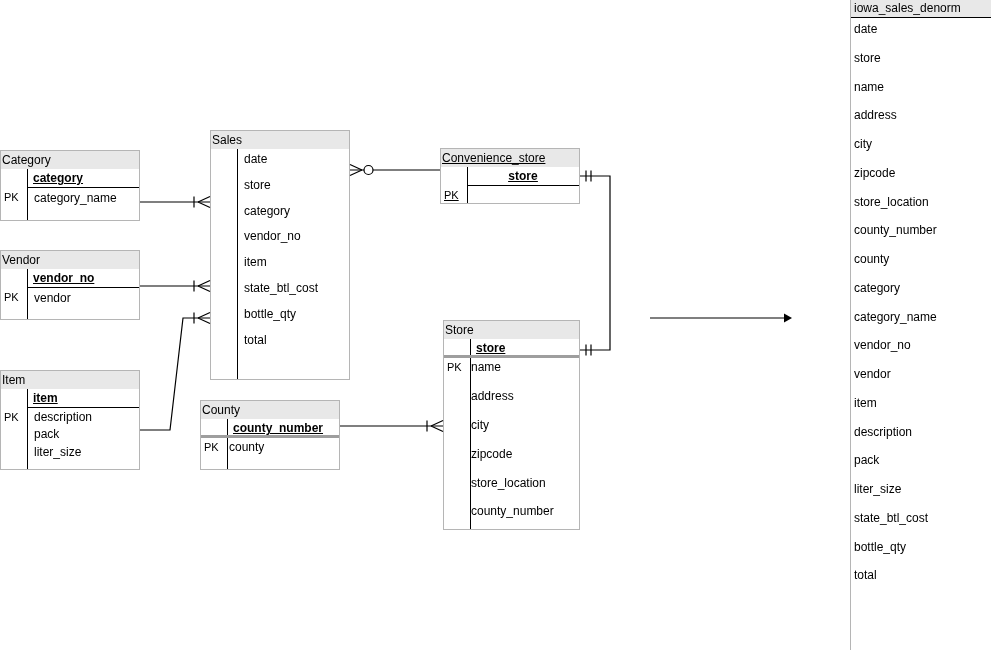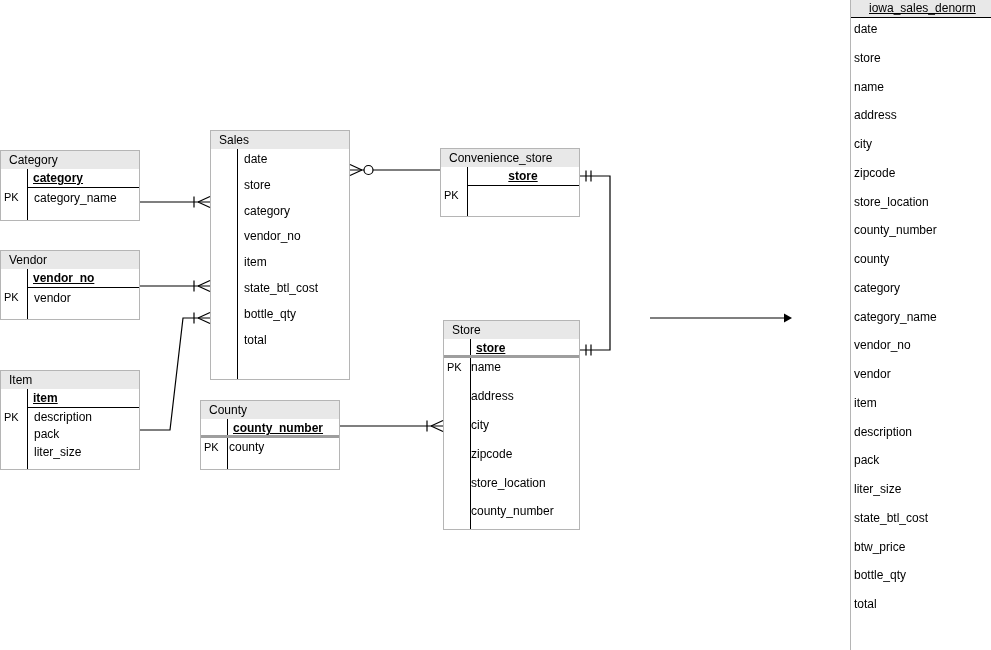--- a/index.html
+++ b/index.html
@@ -5,21 +5,21 @@
   html,body { margin:0; padding:0; background:#fff; }
   .canvas {
     position:relative; width:991px; height:650px; overflow:hidden;
     background:#fff; font-family:"Liberation Sans", sans-serif; color:#000;
   }
   
   .etable {
     position:absolute; box-sizing:border-box; background:#fff;
     border:1px solid #b5b5b5; font-size:12px;
   }
-  .thead { height:18px; line-height:18px; background:#e8e8e8; padding-left:8px; white-space:nowrap; overflow:hidden; }
+  .thead { height:18px; line-height:18px; background:#e8e8e8; padding-left:1px; white-space:nowrap; overflow:hidden; }
   .tb { position:relative; height:calc(100% - 18px); }
   .pkdiv { position:absolute; left:26px; top:0; bottom:0; width:1.4px; background:#000; }
   .pkrow { position:relative; height:19px; display:flex; box-sizing:border-box; }
   .pkcell { width:26px; box-sizing:border-box; padding-left:3px; font-size:11px; line-height:18px;margin-top:19px; }
   .pkname {
     flex:1; box-sizing:border-box; padding-left:6px; line-height:18px;
     font-weight:bold; text-decoration:underline; border-bottom:1.6px solid #000;
     white-space:nowrap; overflow:hidden;
   }
   .pk-center .pkname { text-align:center; padding-left:0; }
@@ -28,29 +28,29 @@
   .frows { padding-top: var(--fpt, 2px); }
   .frow {
     height:var(--rowh,17px); line-height:var(--rowlh,16px);
     padding-left:var(--fpad,33px); white-space:nowrap; overflow:hidden;
   }
   
   .pos-category { left:0px;   top:150px; width:140px; height:71px; }
   .pos-vendor   { left:0px;   top:250px; width:140px; height:70px; }
   .pos-item     { left:0px;   top:370px; width:140px; height:100px; --rowh:17.3px; --fpt:1px; }
   .pos-sales    { left:210px; top:130px; width:140px; height:250px; --rowh:25.8px; --rowlh:20px; --fpt:0px; }
-  .pos-cstore   { left:440px; top:148px; width:140px; height:69px; }
+  .pos-cstore   { left:440px; top:148px; width:140px; height:56px;text-decoration:underline; }
   .pos-store    { left:443px; top:320px; width:137px; height:210px; --rowh:28.9px; --rowlh:19px; --fpt:0px; --fpad:27px; }
   .pos-county   { left:200px; top:400px; width:140px; height:70px; --fpt:1px; --fpad:28px; }
   
   .dtable {
     position:absolute; left:850px; top:0; width:141px; height:651px;
     box-sizing:border-box; border-left:1px solid #b5b5b5; background:#fff; font-size:12px;
   }
-  .dhead { height:17px; line-height:17px; background:#e8e8e8; border-bottom:1px solid #000; padding-left:18px; white-space:nowrap; overflow:hidden;text-decoration:underline; }
+  .dhead { height:17px; line-height:17px; background:#e8e8e8; border-bottom:1px solid #000; padding-left:3px; white-space:nowrap; overflow:hidden; }
   .drow { height:28.76px; box-sizing:border-box; padding:3px 0 0 3px; line-height:16px; white-space:nowrap; overflow:hidden; }
   
   .wires { position:absolute; left:0; top:0; pointer-events:none; }
 </style>
 </head>
 <body>
 
 <div class="canvas">
 
   <div class="etable pos-category">
@@ -167,21 +167,20 @@
         <div class="drow">county</div>
         <div class="drow">category</div>
         <div class="drow">category_name</div>
         <div class="drow">vendor_no</div>
         <div class="drow">vendor</div>
         <div class="drow">item</div>
         <div class="drow">description</div>
         <div class="drow">pack</div>
         <div class="drow">liter_size</div>
         <div class="drow">state_btl_cost</div>
-        <div class="drow">btw_price</div>
         <div class="drow">bottle_qty</div>
         <div class="drow">total</div>
       </div>
   </div>
 
   <svg class="wires" width="991" height="650" viewBox="0 0 991 650">
     <g stroke="#000" stroke-width="1.2" fill="none">
 
       <g>
         <path d="M140,202 H210"></path>

